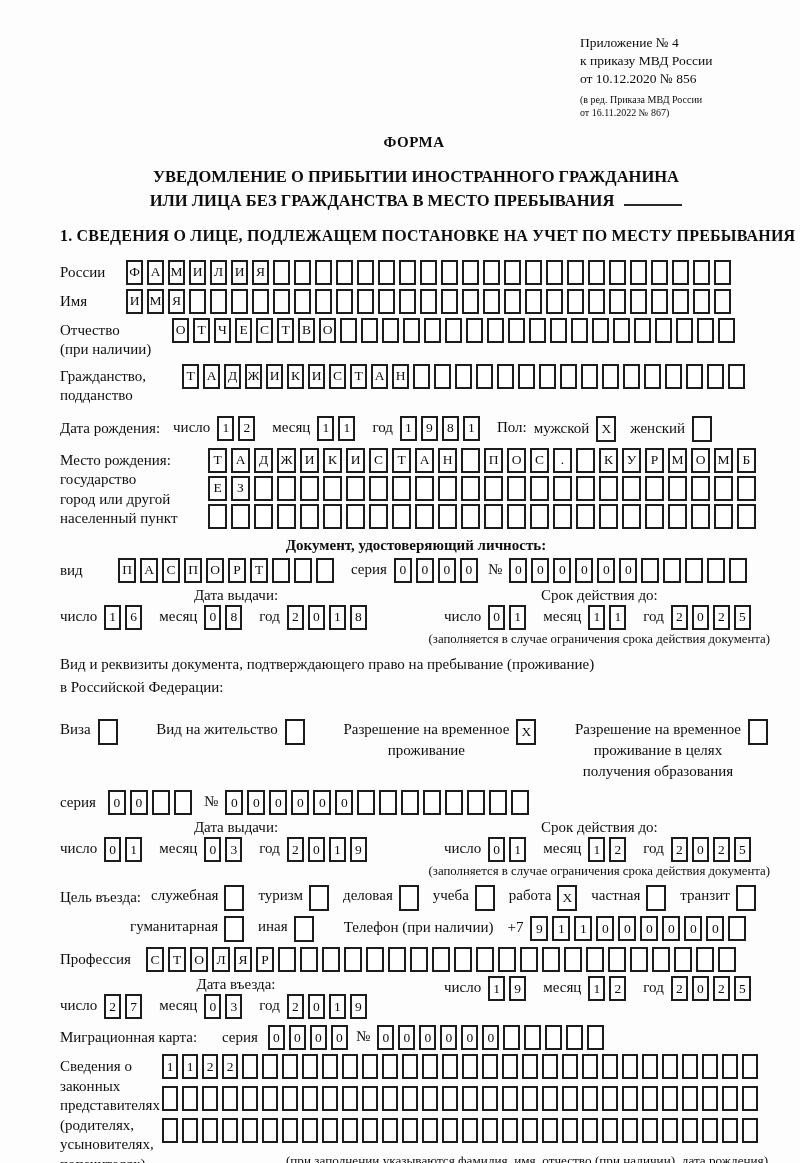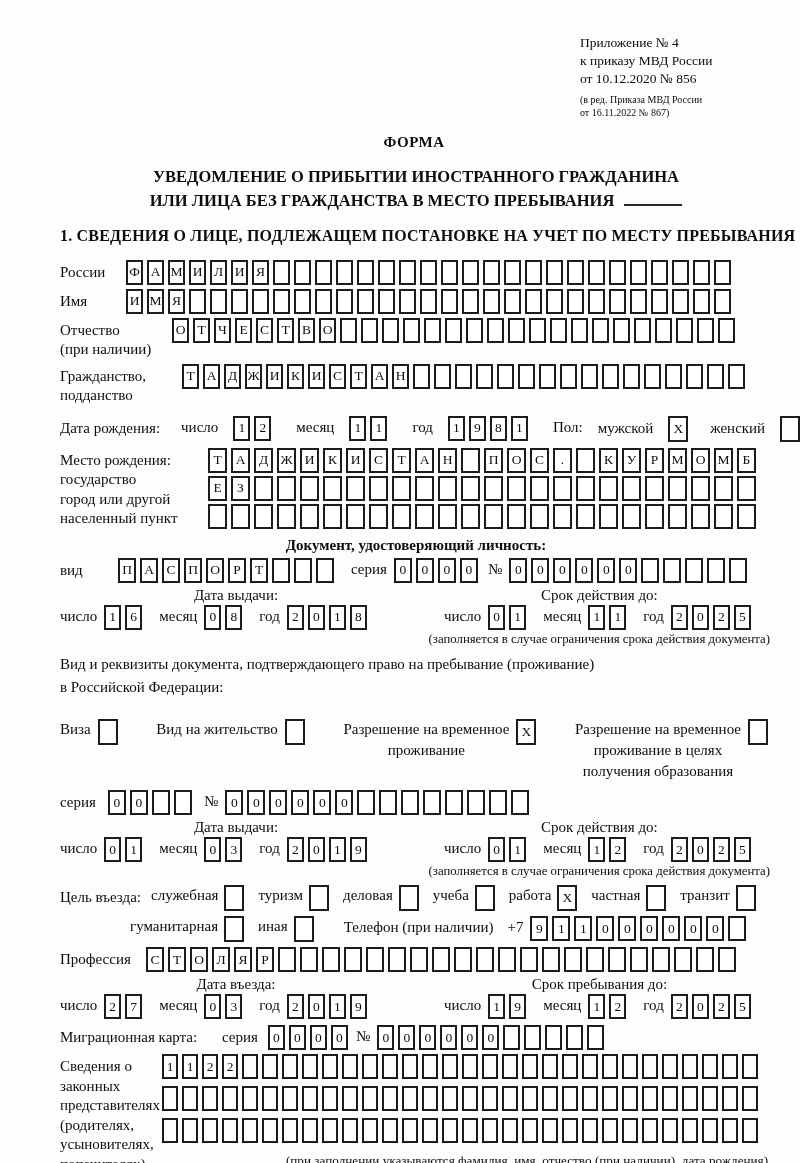--- a/index.html
+++ b/index.html
@@ -219,21 +219,21 @@
         <span class="cell"></span>
         <span class="cell"></span>
         <span class="cell"></span>
         <span class="cell"></span>
         <span class="cell"></span>
         <span class="cell"></span>
         <span class="cell"></span>
       </div>
   </div>
 
-  <div class="frow" style="margin-top:10px;gap:8px;">
+  <div class="frow" style="margin-top:10px;">
     <span class="flabel">Дата рождения:</span>
     <span class="dlbl">число</span>
     <span class="cells">
         <span class="cell">1</span>
         <span class="cell">2</span>
       </span>
     <span class="dlbl">месяц</span>
     <span class="cells">
         <span class="cell">1</span>
         <span class="cell">1</span>
@@ -667,21 +667,20 @@
         <span class="dlbl">год</span>
         <span class="cells">
             <span class="cell">2</span>
             <span class="cell">0</span>
             <span class="cell">1</span>
             <span class="cell">9</span>
           </span>
       </div>
     </div>
     <div class="dhalf dh-r">
-      <div class="dheading">Срок пребывания до:</div>
       <div class="dcells">
         <span class="dlbl dlbl0">число</span>
         <span class="cells">
             <span class="cell">1</span>
             <span class="cell">9</span>
           </span>
         <span class="dlbl">месяц</span>
         <span class="cells">
             <span class="cell">1</span>
             <span class="cell">2</span>

